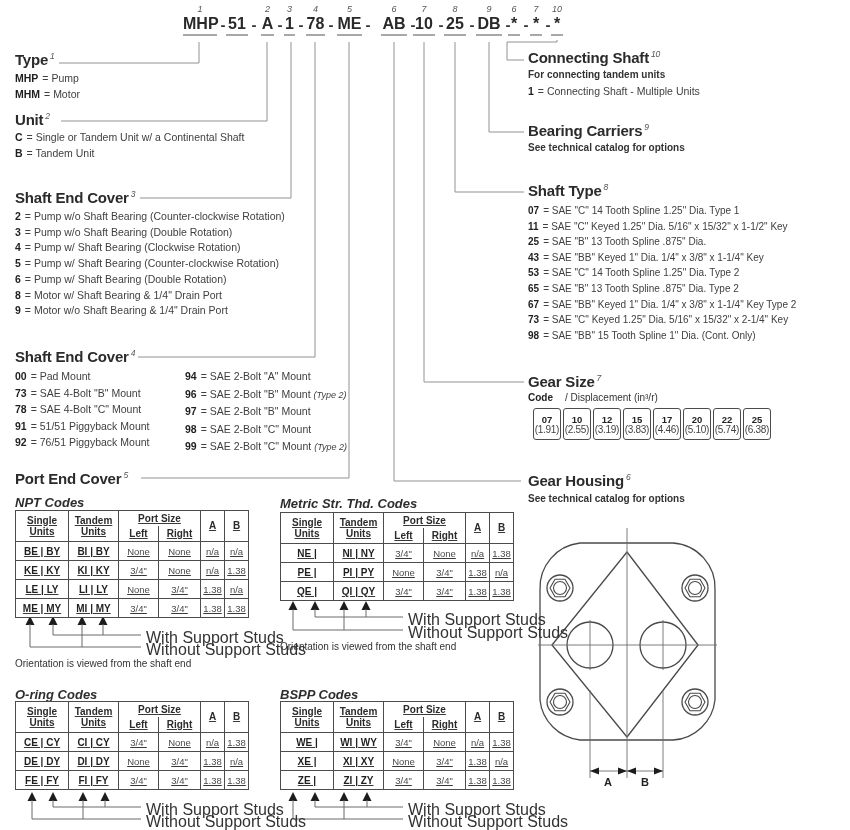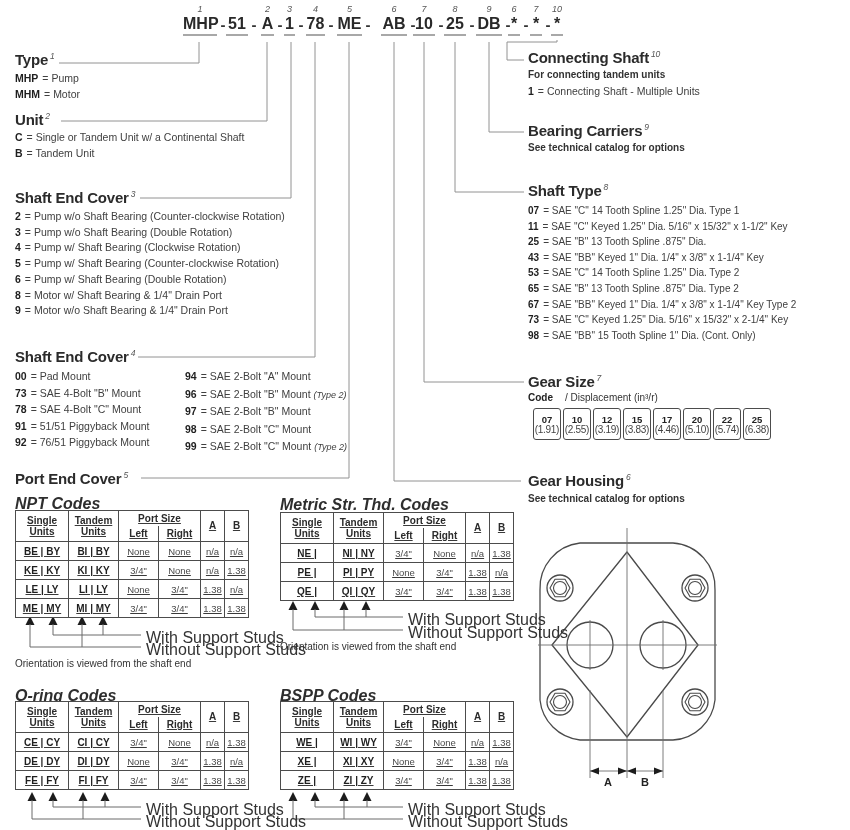--- a/index.html
+++ b/index.html
@@ -29,21 +29,21 @@
   .title sup{font-style:italic;font-weight:normal;font-size:8.5px;color:#555;margin-left:2px;}
   .subtxt{font-weight:bold;font-size:10px;color:#333;white-space:nowrap;}
   .items{font-size:10.5px;color:#404040;}
   .items .item{white-space:nowrap;}
   .items b{color:#1f1f1f;}
   .items .d{margin-left:4px;}
   .items .nt{margin-left:3px;font-style:italic;font-size:9px;}
   .lh16 .item{line-height:16px;} .lh157 .item{line-height:15.7px;}
   .lh156 .item{line-height:15.6px;font-size:10px;} .lh165 .item{line-height:16.5px;}
 
-  .tlabel{font-weight:bold;font-style:italic;font-size:16px;color:#2e2e2e;white-space:nowrap;}
+  .tlabel{font-weight:bold;font-style:italic;font-size:13px;color:#2e2e2e;white-space:nowrap;}
   .slabel{font-size:16px;color:#333;white-space:nowrap;}
   .note10{font-size:10px;color:#333;white-space:nowrap;}
 
   table.ptable{border-collapse:collapse;table-layout:fixed;background:#fff;text-decoration:underline;}
   table.ptable th,table.ptable td{border:1px solid #4c4c4c;padding:0;text-align:center;
       font-family:"Liberation Sans",sans-serif;}
   table.ptable th{font-size:10px;font-weight:bold;color:#2b2b2b;line-height:1.15;height:15px;}
   table.ptable th.ps{border-bottom:0;text-align:center;}
   table.ptable th.sub2{border-top:0;}
   table.ptable td{font-size:9.5px;color:#4a4a4a;height:18px;}

